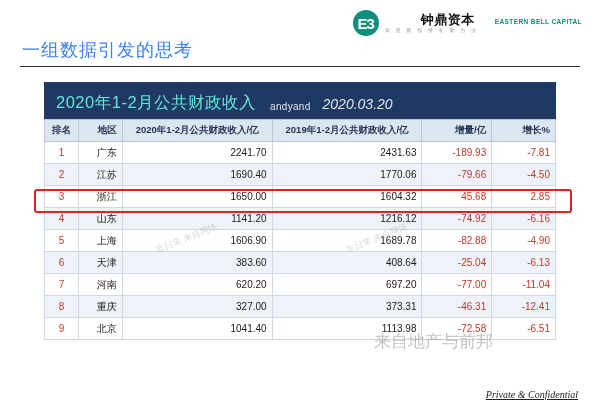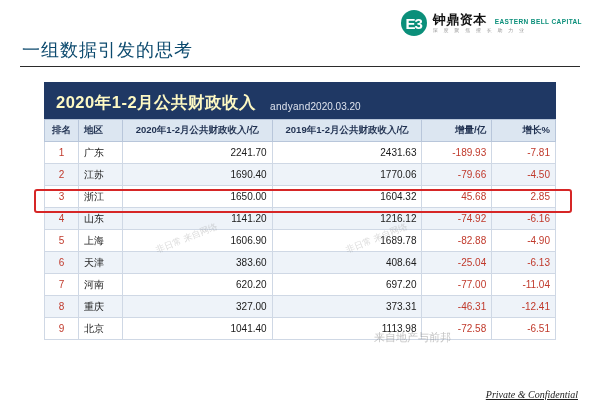--- a/index.html
+++ b/index.html
@@ -36,28 +36,28 @@
     letter-spacing: 0.5px;
   }
   .logo-en {
     font-size: 6.5px; color: #0b8f7a; letter-spacing: 0.4px;
     font-weight: bold;
   }
   .logo-sub {
     font-size: 5px; color: #9a9a9a; letter-spacing: 2.2px;
     margin-top: 2px;
   }
-  .logo-row2 { display:flex; gap:8px; align-items:baseline; }
+  .logo-row2 { display:flex; gap:20px; align-items:baseline;margin-left:36px; }
 
   
   .slide-title {
     position: absolute;
     left: 22px; top: 38px;
     font-size: 18px;
-    color: #0c4a6e;
+    color: #3b82f6;
     font-family: "Liberation Serif", serif;
     letter-spacing: 1px;
   }
   .title-rule {
     position: absolute;
     left: 20px; top: 66px;
     width: 560px; height: 1px;
     background: #2b2b2b;
   }
 
@@ -70,36 +70,38 @@
     overflow: hidden;
   }
   .shot-header {
     height: 37px;
     background: #1f3864;
     display: flex;
     align-items: flex-end;
     padding: 0 12px 5px 12px;
   }
   .shot-header .h-title {
-    color: #fef9c3;
+    color: #5eead4;
     font-size: 16.5px;
-    font-weight: bold;
+    font-weight: normal;
     letter-spacing: 0.5px;
   }
   .shot-header .h-meta {
     color: #dfe4ee;
     font-size: 10px;
     margin-left: 14px;
     padding-bottom: 2px;
     letter-spacing: 0.3px;
   }
   .shot-header .h-date {
     color: #dfe4ee;
-    font-size: 10px;
+    font-size: 14px;
+    margin-left: 12px;
     padding-bottom: 2px;
+    font-style: italic;
   }
 
   table.fin {
     width: 100%;
     border-collapse: collapse;
     font-size: 10px;
     color: #1a1a1a;
   }
   table.fin th {
     background: #dce6f1;
@@ -109,21 +111,21 @@
     border: 1px solid #b8c6da;
     padding: 4px 5px;
     white-space: nowrap;
   }
   table.fin td {
     border: 1px solid #cfd8e5;
     padding: 3.5px 5px;
     height: 20px;
   }
   .c-rank { width: 34px; text-align: center; color: #c0392b; }
-  .c-region { width: 44px; text-align: left; }
+  .c-region { width: 44px; text-align: right; }
   .c-num { text-align: right; }
   .c-2020 { width: 150px; }
   .c-2019 { width: 150px; }
   .c-delta { width: 70px; text-align: right; color: #c0392b; }
   .c-pct { width: 64px; text-align: right; color: #c0392b; }
   tbody tr:nth-child(odd) td { background: #ffffff; }
   tbody tr:nth-child(even) td { background: #eef3f9; }
   tbody tr.hl td { background: #ffffff; }
 
   
@@ -141,21 +143,21 @@
   
   .wm {
     position: absolute;
     color: rgba(150,150,150,0.35);
     font-size: 9px;
     transform: rotate(-22deg);
     white-space: nowrap;
     pointer-events: none;
   }
   .wm.big {
-    font-size: 11px;
+    font-size: 17px;
     color: rgba(120,120,120,0.45);
     transform: none;
   }
 
   .footer {
     position: absolute;
     right: 22px; bottom: 14px;
     font-family: "Liberation Serif", serif;
     font-size: 10px;
     color: #222;

